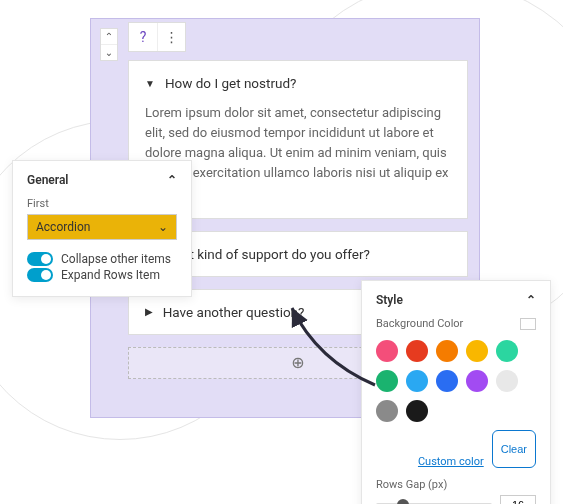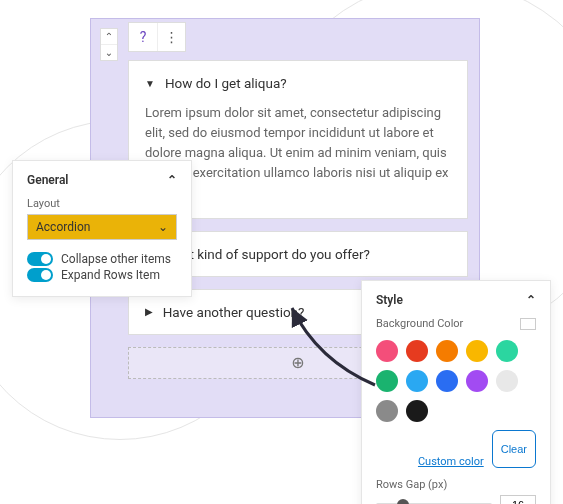--- a/index.html
+++ b/index.html
@@ -225,21 +225,21 @@
   <div class="tbtn">
     <span>⋮</span>
   </div>
 </div>
 
 <div class="accordion-block">
 
   <div class="ai">
     <div class="ai-head">
       <span class="caret">▼</span>
-      <span>How do I get aliqua?</span>
+      <span>How do I get nostrud?</span>
     </div>
     <div class="ai-body">Lorem ipsum dolor sit amet, consectetur adipiscing elit, sed do eiusmod tempor incididunt ut labore et dolore magna aliqua. Ut enim ad minim veniam, quis nostrud exercitation ullamco laboris nisi ut aliquip ex ea</div>
   </div>
 
   <div class="ai">
     <div class="ai-head">
       <span class="caret">▶</span>
       <span>What kind of support do you offer?</span>
     </div>
   </div>
@@ -254,21 +254,21 @@
   <div class="add-area">
     <span>⊕</span>
   </div>
 </div>
 
 <div class="panel general-panel">
   <div class="panel-head">
     <span>General</span>
     <span>⌃</span>
   </div>
-  <div class="field-label">Layout</div>
+  <div class="field-label">First</div>
   <div class="select">
     <span>Accordion</span>
     <span>⌄</span>
   </div>
   <div class="toggle-row">
     <div class="toggle"></div>
     <span>Collapse other items</span>
   </div>
   <div class="toggle-row">
     <div class="toggle"></div>

